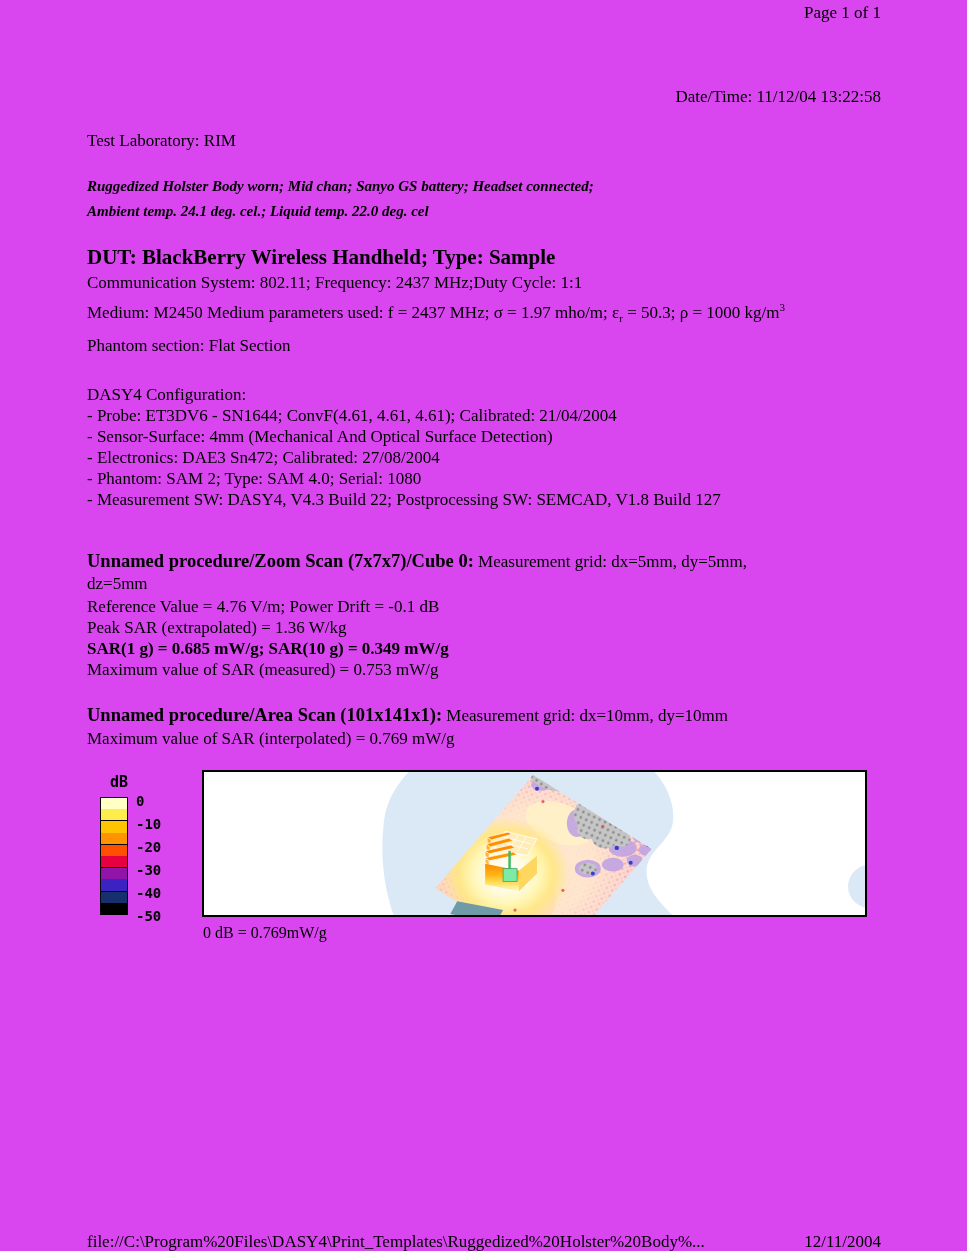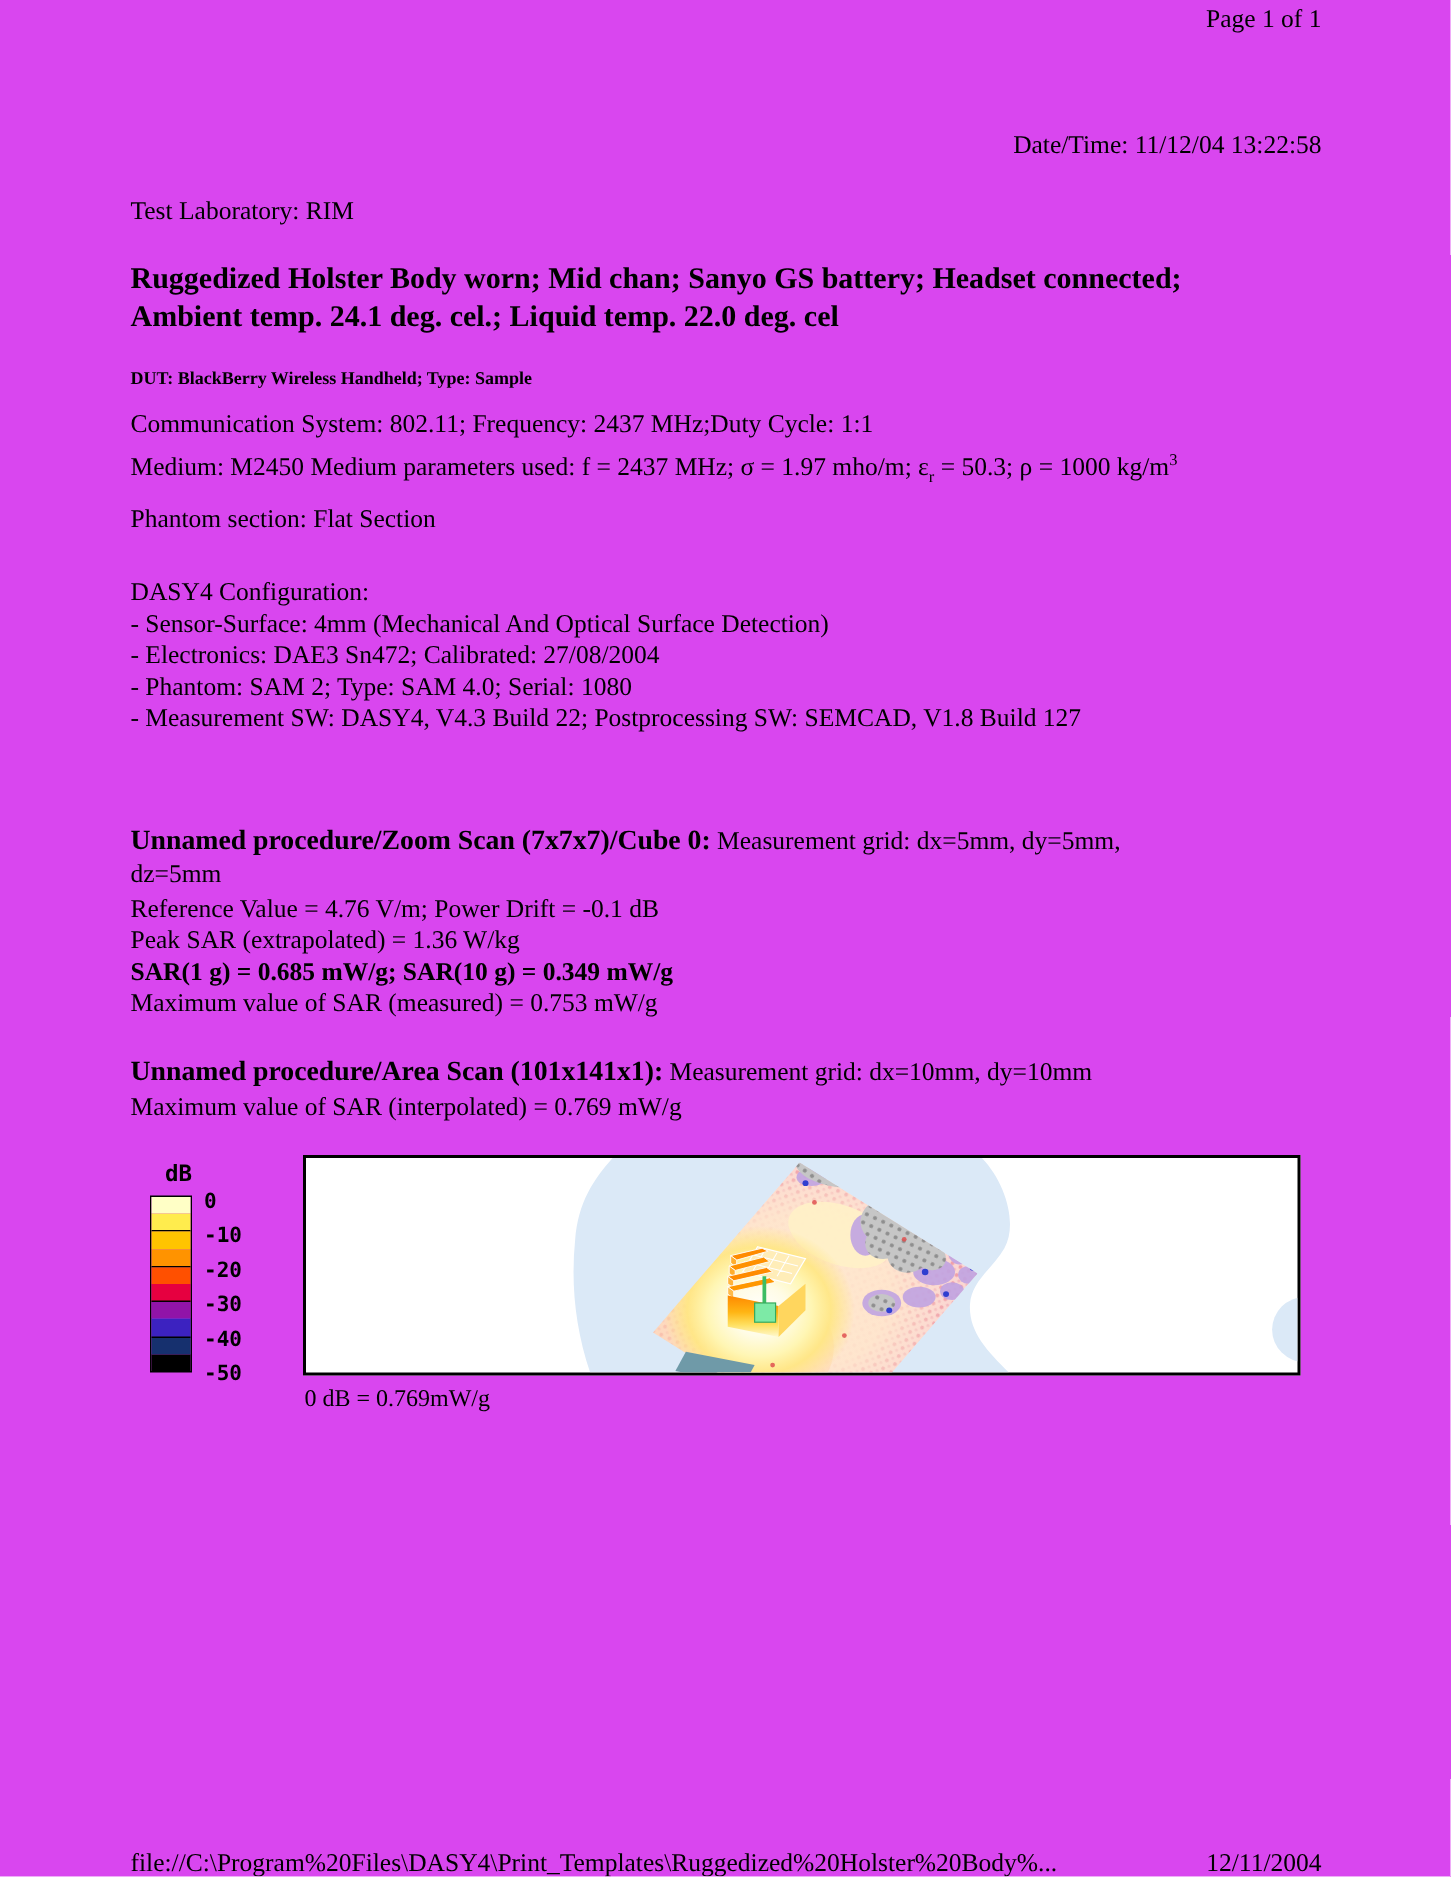--- a/index.html
+++ b/index.html
@@ -7,22 +7,22 @@
     position:relative; width:967px; height:1251px; background:#d946ef;
     font-family:"Liberation Serif", serif; color:#000000; overflow:hidden;
   }
   .abs { position:absolute; }
   .body-text { font-size:17px; line-height:21px; }
   .right-edge { right:86px; text-align:right; }
 
   .page-label   { top:3px;  font-size:17px; }
   .datetime     { top:87px; font-size:17px; }
   .lab          { top:131px; left:87px; font-size:17px; }
-  .doc-title    { top:174px; left:87px; width:794px; font-size:20px; font-weight:bold; line-height:25px; }
-  .dut          { top:245px; left:87px; font-size:12px; font-weight:bold; }
+  .doc-title    { top:174px; left:87px; width:794px; font-size:15px; font-weight:bold; line-height:25px;font-style:italic; }
+  .dut          { top:245px; left:87px; font-size:21px; font-weight:bold; }
   .setup        { top:272px; left:87px; width:794px; }
   .setup .line1 { margin-bottom:4px; }
   .setup .line2 { margin-bottom:6px; }
   .setup sub    { font-size:11px; }
   .setup sup    { font-size:11px; }
   .config       { top:384px; left:87px; width:794px; }
   .zoomscan     { top:550px; left:87px; width:794px; }
   .areascan     { top:704px; left:87px; width:794px; }
   .scan-heading { margin:0 0 1px 0; line-height:22px; }
   .bold-head    { font-size:18.5px; font-weight:bold; }
@@ -63,20 +63,21 @@
   <div class="abs dut">DUT: BlackBerry Wireless Handheld; Type: Sample</div>
 
   <div class="abs setup body-text">
     <div class="line1">Communication System: 802.11; Frequency: 2437 MHz;Duty Cycle: 1:1</div>
     <div class="line2"><span>Medium: M2450 Medium parameters used: f = 2437 MHz; σ = 1.97 mho/m; ε</span><sub>r</sub><span> = 50.3; ρ = 1000 kg/m</span><sup>3</sup></div>
     <div>Phantom section: Flat Section</div>
   </div>
 
   <div class="abs config body-text">
     <div>DASY4 Configuration:</div>
+    <div>- Probe: ET3DV6 - SN1644; ConvF(4.61, 4.61, 4.61); Calibrated: 21/04/2004</div>
     <div>- Sensor-Surface: 4mm (Mechanical And Optical Surface Detection)</div>
     <div>- Electronics: DAE3 Sn472; Calibrated: 27/08/2004</div>
     <div>- Phantom: SAM 2; Type: SAM 4.0; Serial: 1080</div>
     <div>- Measurement SW: DASY4, V4.3 Build 22; Postprocessing SW: SEMCAD, V1.8 Build 127</div>
   </div>
 
   <div class="abs zoomscan body-text">
     <p class="scan-heading">
       <span class="bold-head">Unnamed procedure/Zoom Scan (7x7x7)/Cube 0:</span>
       <span>Measurement grid: dx=5mm, dy=5mm,</span><br>

